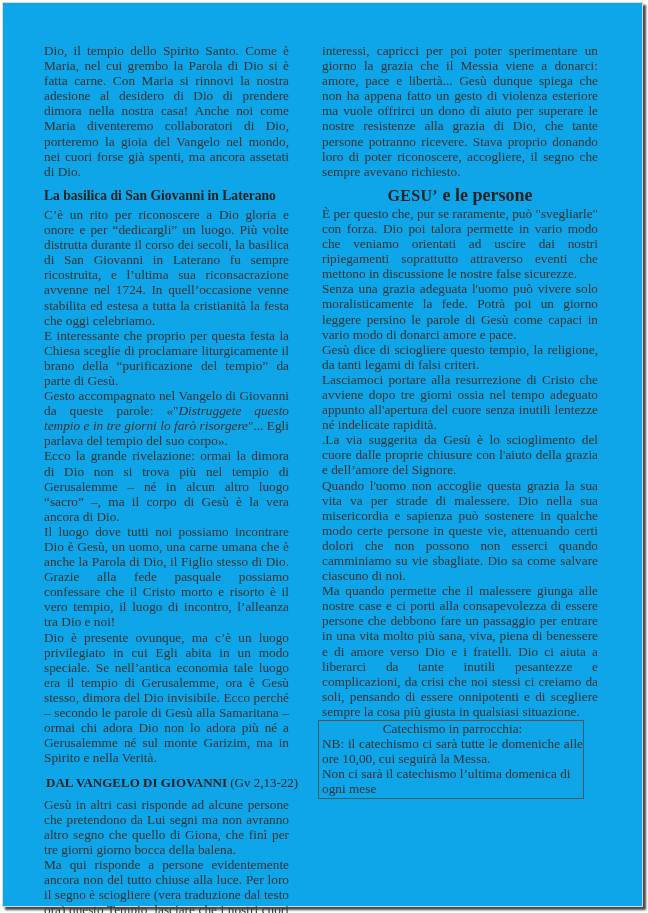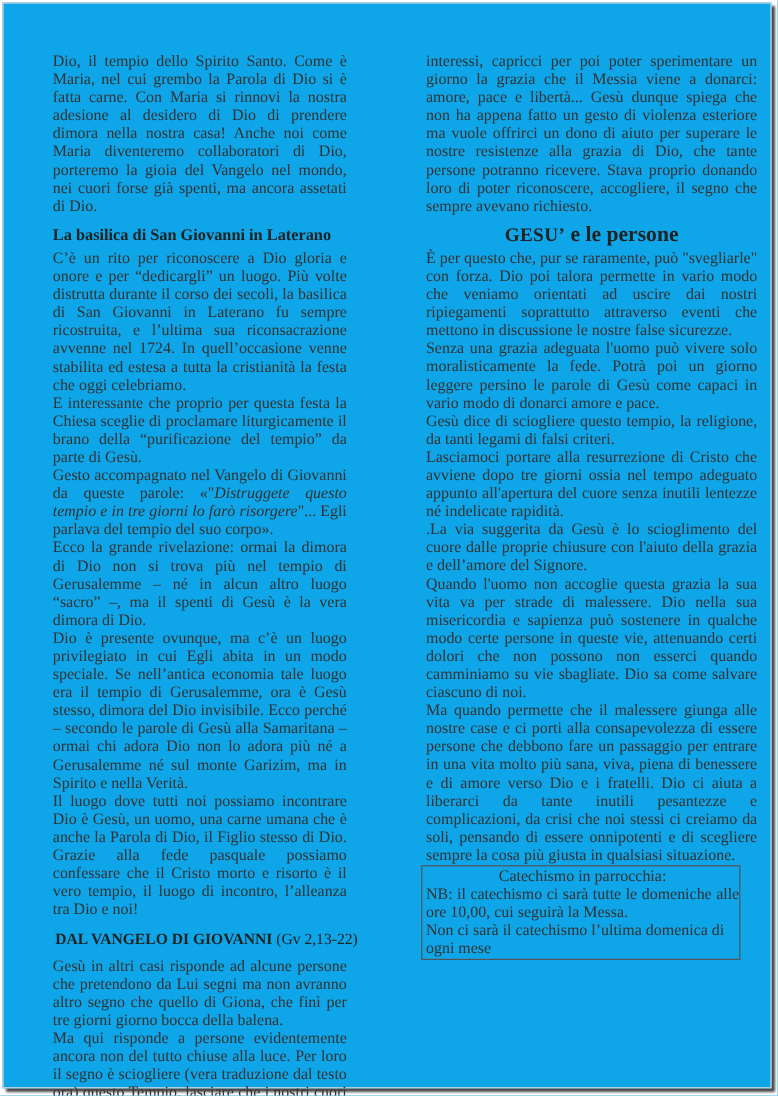--- a/index.html
+++ b/index.html
@@ -12,21 +12,21 @@
     background: #0ea5e9;
     border: 1px solid #d8d8d8;
     box-shadow: 3px 3px 2px #4a4a4a;
   }
   .col {
     position: absolute; top: 40px; color: #333;
     font-family: "Liberation Serif", "DejaVu Serif", serif;
     font-size: 13.3px; line-height: 15.1px;
   }
   .col-left { left: 41px; width: 245px; }
-  .col-right { left: 352px; width: 276px; }
+  .col-right { left: 319px; width: 276px; }
   p { margin: 0; text-align: justify; }
   .h-basilica {
     font-weight: bold; font-size: 13.6px; color: #222; margin: 9px 0 4px 0; text-align: left;
   }
   .h-vangelo {
     font-weight: bold; font-size: 13px; color: #222; margin: 10px 0 6px 2px; text-align: left;
     white-space: nowrap;
   }
   .h-vangelo .ref { font-weight: normal; }
   .h-gesu {
@@ -48,23 +48,23 @@
 
 <div class="page">
 
   <div class="col col-left">
     <p>Dio, il tempio dello Spirito Santo. Come è Maria, nel cui grembo la Parola di Dio si è fatta carne. Con Maria si rinnovi la nostra adesione al desidero di Dio di prendere dimora nella nostra casa! Anche noi come Maria diventeremo collaboratori di Dio, porteremo la gioia del Vangelo nel mondo, nei cuori forse già spenti, ma ancora assetati di Dio.</p>
 
     <div class="h-basilica">La basilica di San Giovanni in Laterano</div>
     <p>C’è un rito per riconoscere a Dio gloria e onore e per “dedicargli” un luogo. Più volte distrutta durante il corso dei secoli, la basilica di San Giovanni in Laterano fu sempre ricostruita, e l’ultima sua riconsacrazione avvenne nel 1724. In quell’occasione venne stabilita ed estesa a tutta la cristianità la festa che oggi celebriamo.</p>
     <p>E interessante che proprio per questa festa la Chiesa sceglie di proclamare liturgicamente il brano della “purificazione del tempio” da parte di Gesù.</p>
     <p><span>Gesto accompagnato nel Vangelo di Giovanni da queste parole: «"</span><em>Distruggete questo tempio e in tre giorni lo farò risorgere</em><span>"... Egli parlava del tempio del suo corpo».</span></p>
-    <p>Ecco la grande rivelazione: ormai la dimora di Dio non si trova più nel tempio di Gerusalemme – né in alcun altro luogo “sacro” –, ma il spenti di Gesù è la vera dimora di Dio.</p>
+    <p>Ecco la grande rivelazione: ormai la dimora di Dio non si trova più nel tempio di Gerusalemme – né in alcun altro luogo “sacro” –, ma il corpo di Gesù è la vera ancora di Dio.</p>
+    <p>Il luogo dove tutti noi possiamo incontrare Dio è Gesù, un uomo, una carne umana che è anche la Parola di Dio, il Figlio stesso di Dio. Grazie alla fede pasquale possiamo confessare che il Cristo morto e risorto è il vero tempio, il luogo di incontro, l’alleanza tra Dio e noi!</p>
     <p>Dio è presente ovunque, ma c’è un luogo privilegiato in cui Egli abita in un modo speciale. Se nell’antica economia tale luogo era il tempio di Gerusalemme, ora è Gesù stesso, dimora del Dio invisibile. Ecco perché – secondo le parole di Gesù alla Samaritana – ormai chi adora Dio non lo adora più né a Gerusalemme né sul monte Garizim, ma in Spirito e nella Verità.</p>
-    <p>Il luogo dove tutti noi possiamo incontrare Dio è Gesù, un uomo, una carne umana che è anche la Parola di Dio, il Figlio stesso di Dio. Grazie alla fede pasquale possiamo confessare che il Cristo morto e risorto è il vero tempio, il luogo di incontro, l’alleanza tra Dio e noi!</p>
 
     <div class="h-vangelo"><span>DAL VANGELO DI  GIOVANNI</span> <span class="ref">(Gv 2,13-22)</span></div>
     <p>Gesù in altri casi risponde ad alcune persone che pretendono da Lui segni ma non avranno altro segno che quello di Giona, che finì per tre giorni giorno bocca della balena.</p>
     <p>Ma qui risponde a persone evidentemente ancora non del tutto chiuse alla luce. Per loro il segno è sciogliere (vera traduzione dal testo ora) questo Tempio, lasciare che i nostri cuori vengano liberati da tanti schemi, chiusure,</p>
   </div>
 
   <div class="col col-right">
     <p>interessi, capricci per poi poter sperimentare un giorno la grazia che il Messia viene a donarci: amore, pace e libertà... Gesù dunque spiega che non ha appena fatto un gesto di violenza esteriore ma vuole offrirci un dono di aiuto per superare le nostre  resistenze alla grazia di Dio, che tante persone potranno ricevere. Stava proprio donando loro di poter riconoscere, accogliere, il segno che sempre avevano richiesto.</p>
 
     <div class="h-gesu"><span class="small">GESU’</span><span> e le persone</span></div>

